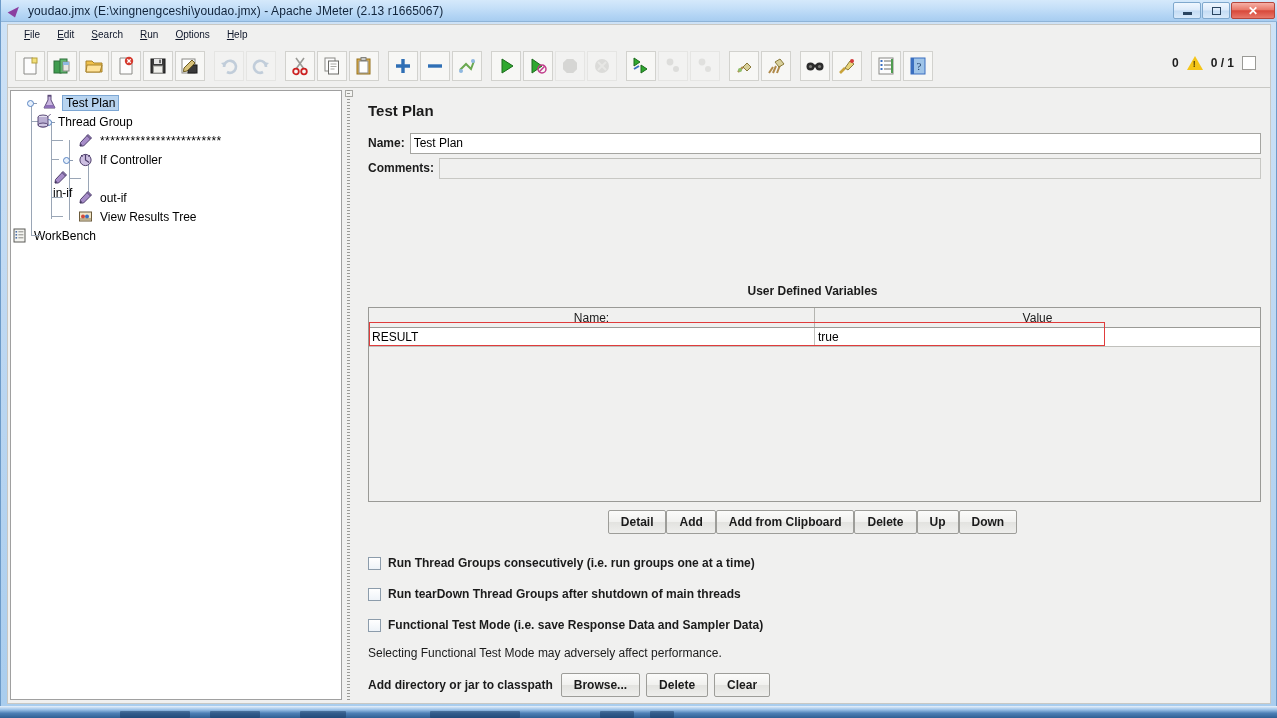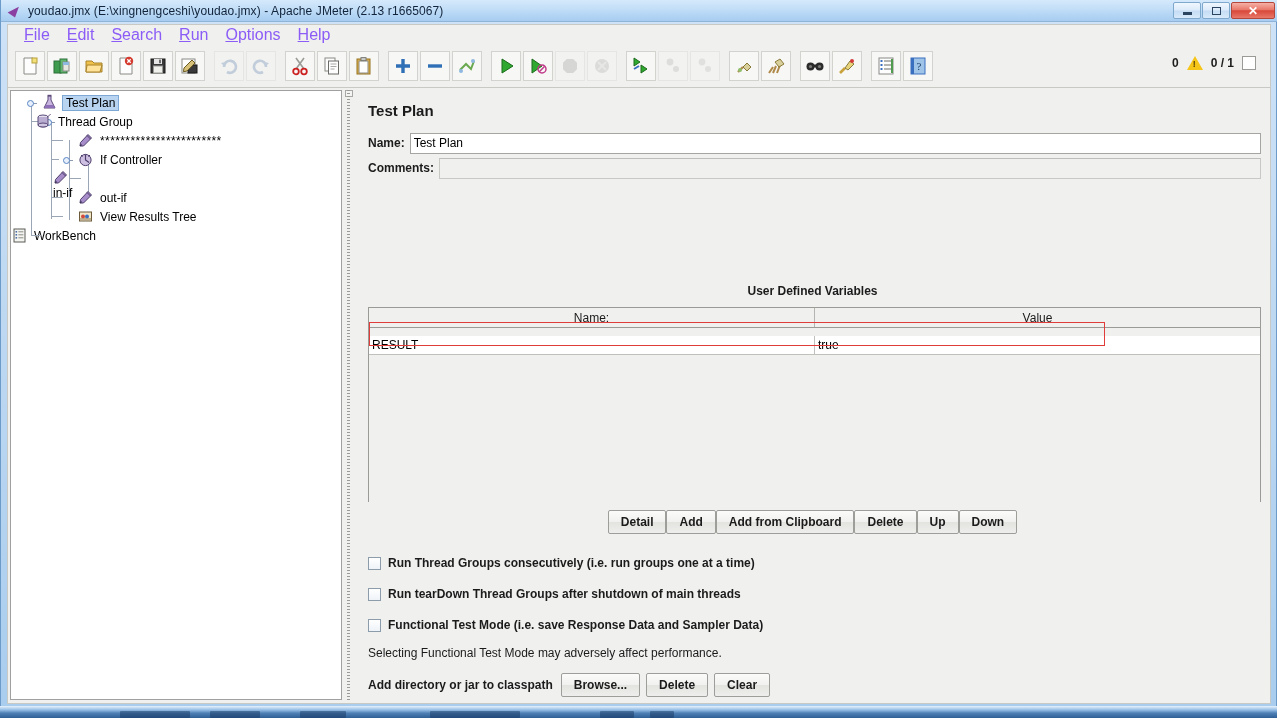--- a/index.html
+++ b/index.html
@@ -74,21 +74,21 @@
   #menu-bar {
     position: absolute; left: 6px; top: 24px;
     width: 1264px; height: 20px;
     background: #f0f0ef;
     border: 1px solid #c8c8c4;
     border-bottom: none;
     display: flex; align-items: center;
     padding-left: 8px;
   }
   .menu-item {
-    font-size: 16px; color: #8b5cf6;
+    font-size: 10px; color: #0f172a;
     padding: 2px 9px 2px 8px;
     cursor: default;
   }
   .menu-item u { text-decoration: underline; }
 
   
   #toolbar {
     position: absolute; left: 6px; top: 44px;
     width: 1264px; height: 44px;
     background: #f0f0ef;
@@ -248,21 +248,21 @@
     border-bottom: 1px solid #9a9a96;
   }
   #udv-head .th {
     font-size: 12px; color: #1b1b1b;
     display: flex; align-items: center; justify-content: center;
     height: 19px;
   }
   #udv-head .th.name { width: 446px; border-right: 1px solid #b4b4b0; }
   #udv-head .th.value { flex: 1; }
   #udv-body { background: #f0f0ef; height: 173px; position: relative; }
-  #udv-row { display: flex; height: 19px; background: #ffffff; margin-top: 8px; }
+  #udv-row { display: flex; height: 19px; background: #ffffff; }
   #udv-row .td {
     font-size: 12px; color: #000;
     display: flex; align-items: center;
     padding-left: 3px;
     height: 19px;
     border-bottom: 1px solid #c0c0bc;
   }
   #udv-row .td.name { width: 446px; border-right: 1px solid #c0c0bc; }
   #udv-row .td.value { flex: 1; }
   #red-highlight {

